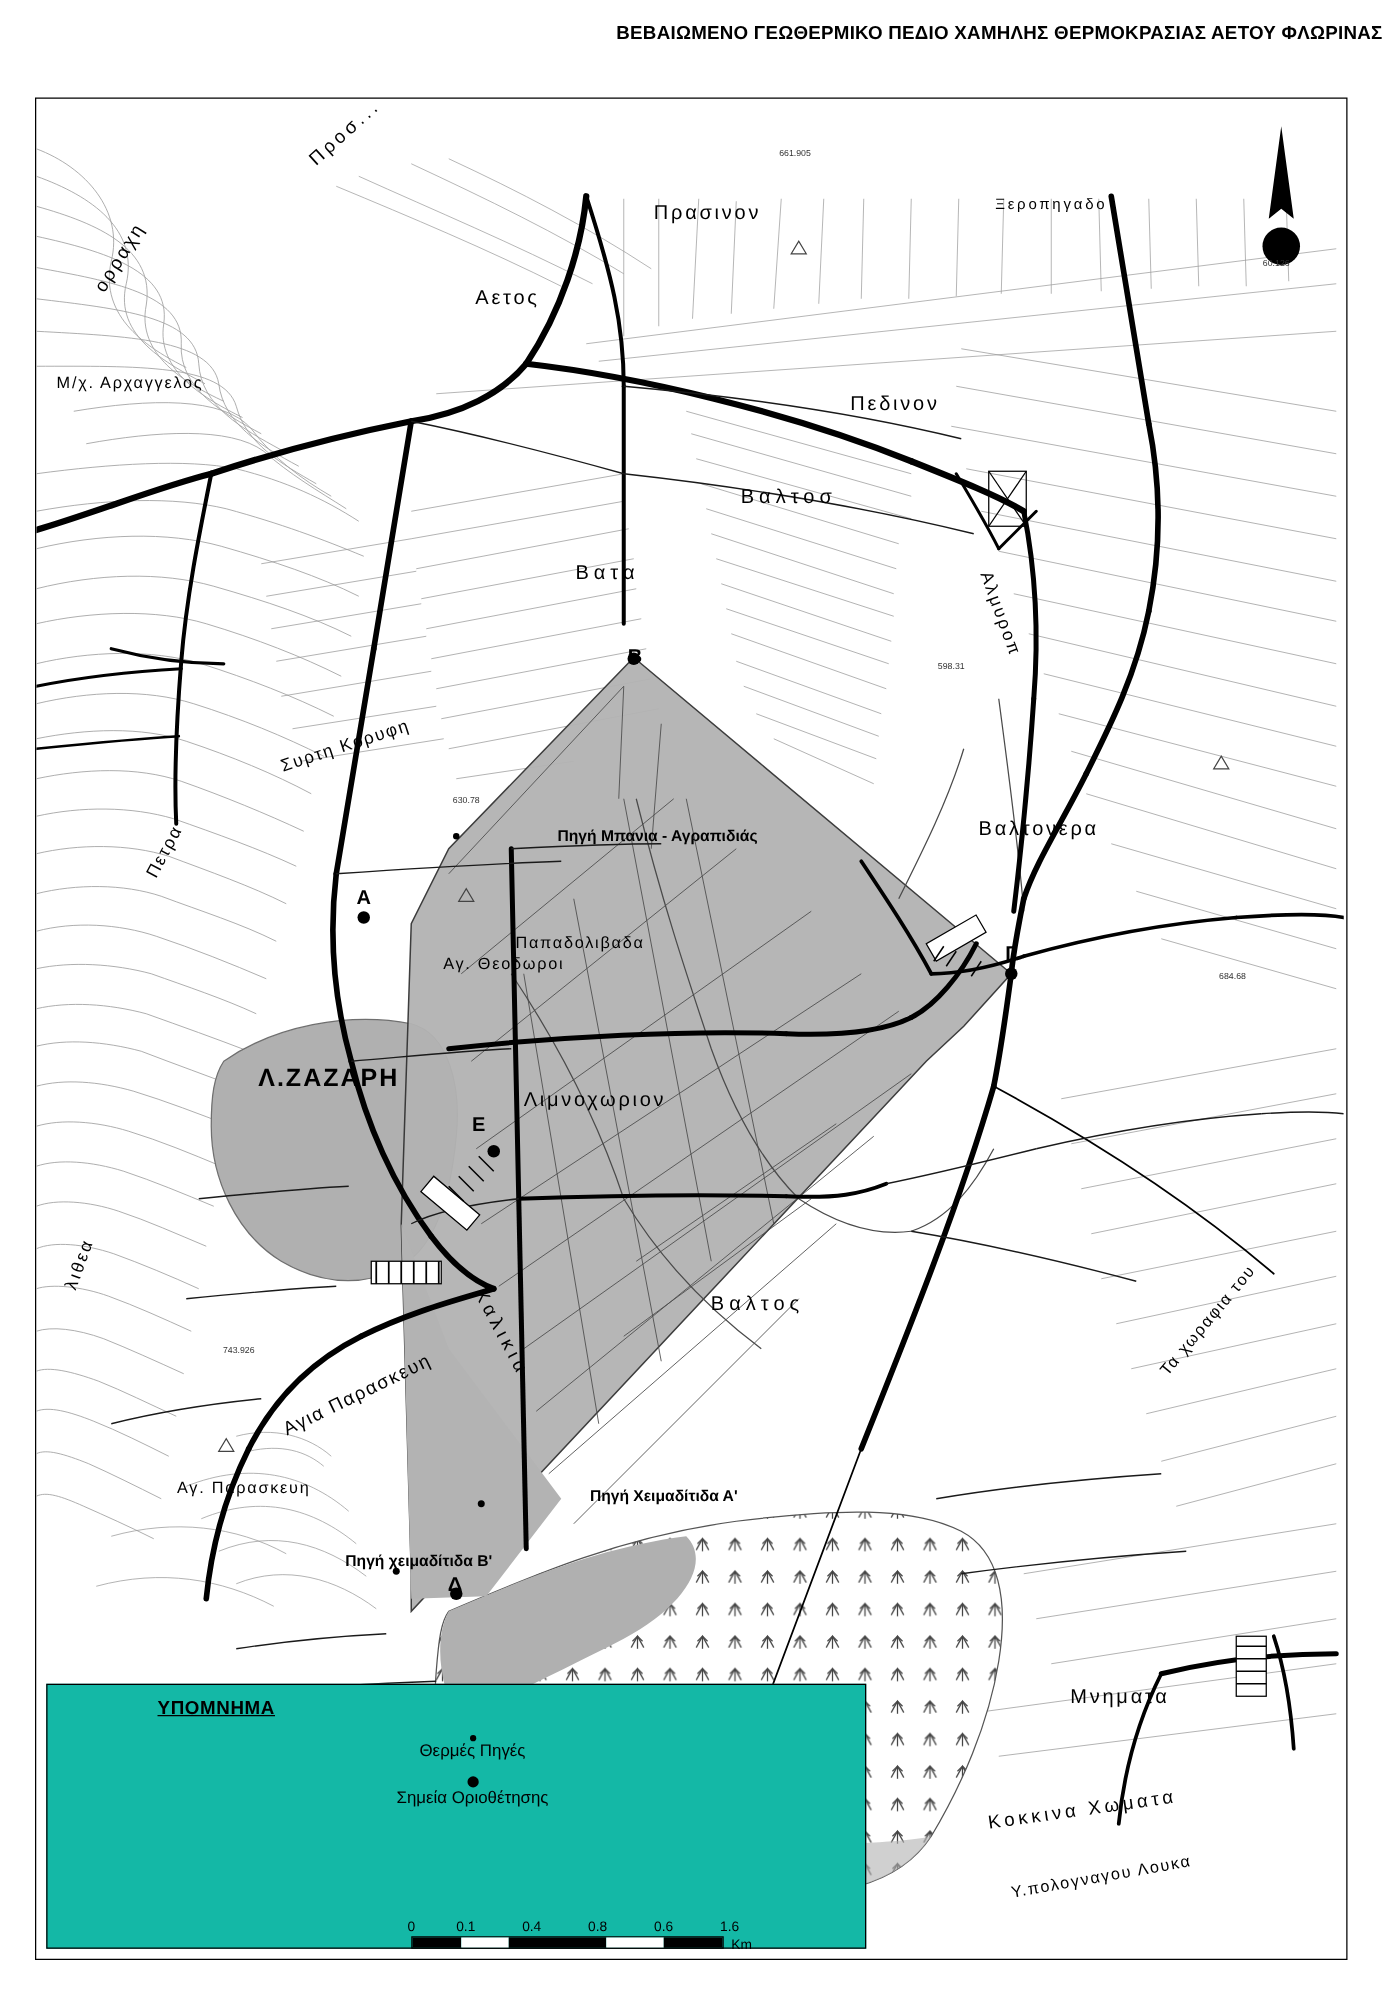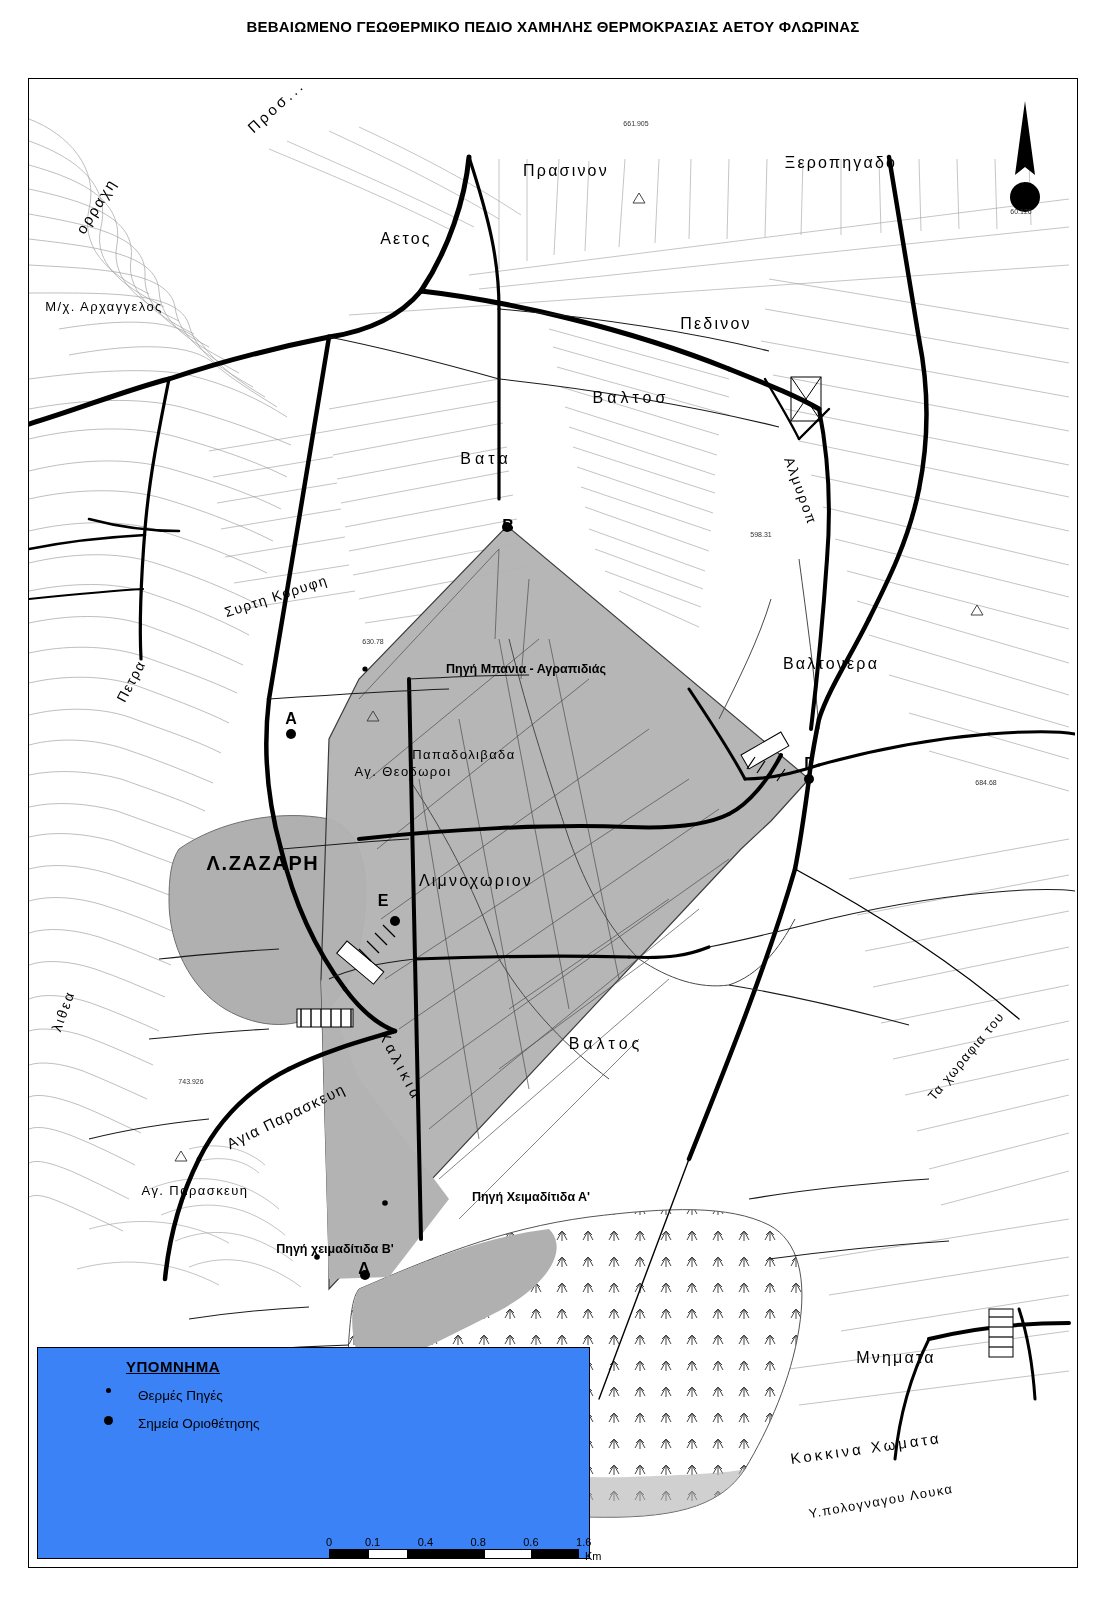--- a/index.html
+++ b/index.html
@@ -8,59 +8,60 @@
     width: 1106px;
     height: 1598px;
     background: #ffffff;
     font-family: "Liberation Sans", sans-serif;
     position: relative;
     overflow: hidden;
   }
   #title {
     position: absolute;
     top: 18px; left: 0; width: 1106px;
-    text-align: center;
+    text-align: right;
     font-size: 15px;
     font-weight: bold;
     letter-spacing: 0.2px;
     color: #000;
   }
   #map-frame {
     position: absolute;
     left: 28px; top: 78px;
     width: 1050px; height: 1490px;
     border: 1.5px solid #000;
     overflow: hidden;
     background: #ffffff;
   }
   #map-svg { display: block; }
 
   
   #legend {
     position: absolute;
     left: 8px; bottom: 8px;
-    width: 553px; height: 212px;
-    background: #3b82f6;
+    width: 656px; height: 212px;
+    background: #14b8a6;
     border: 1.2px solid #000;
     padding: 10px 14px;
   }
   #legend-inner { position: relative; width: 100%; height: 100%; }
   .legend-title {
     text-align: left;
     margin-left: 74px;
     font-size: 15px;
     font-weight: bold;
     text-decoration: underline;
     letter-spacing: 0.5px;
   }
   .legend-row {
     display: flex;
-    align-items: flex-start;
+    align-items: center;
     margin-top: 13px;
     margin-left: 26px;
+    flex-direction: column;
   }
   .legend-sym {
     width: 60px;
     display: flex;
     justify-content: center;
     align-items: center;
   }
   .dot-small { width: 5px; height: 5px; border-radius: 50%; background: #000; display: block; }
   .dot-big { width: 9px; height: 9px; border-radius: 50%; background: #000; display: block; }
   .swatch { width: 34px; height: 17px; background: #b3b3b3; border: 1px solid #555; display: block; }
@@ -455,21 +456,21 @@
         <circle cx="356" cy="1124" r="2.8"></circle>
         <circle cx="288" cy="1178" r="2.8"></circle>
       </g>
 
     </g>
   </svg>
 
   <div id="labels">
       <div style="position: absolute; left: 377px; top: 160px; transform: translate(-50%, -50%); white-space: nowrap; font-size: 16px; font-weight: normal; letter-spacing: 2.2px; color: rgb(0, 0, 0);">Αετος</div>
       <div style="position: absolute; left: 537px; top: 92px; transform: translate(-50%, -50%); white-space: nowrap; font-size: 16px; font-weight: normal; letter-spacing: 2.2px; color: rgb(0, 0, 0);">Πρασινον</div>
-      <div style="position: absolute; left: 812px; top: 84px; transform: translate(-50%, -50%); white-space: nowrap; font-size: 16px; font-weight: normal; letter-spacing: 2.2px; color: rgb(0, 0, 0);">Ξεροπηγαδο</div>
+      <div style="position: absolute; left: 812px; top: 84px; transform: translate(-50%, -50%); white-space: nowrap; font-size: 12px; font-weight: normal; letter-spacing: 2.2px; color: rgb(0, 0, 0);">Ξεροπηγαδο</div>
       <div style="position: absolute; left: 687px; top: 245px; transform: translate(-50%, -50%); white-space: nowrap; font-size: 16px; font-weight: normal; letter-spacing: 2.2px; color: rgb(0, 0, 0);">Πεδινον</div>
       <div style="position: absolute; left: 802px; top: 585px; transform: translate(-50%, -50%); white-space: nowrap; font-size: 16px; font-weight: normal; letter-spacing: 2.2px; color: rgb(0, 0, 0); text-align: center;">Βαλτονερα</div>
       <div style="position: absolute; left: 447px; top: 802px; transform: translate(-50%, -50%); white-space: nowrap; font-size: 16px; font-weight: normal; letter-spacing: 2.2px; color: rgb(0, 0, 0);">Λιμνοχωριον</div>
       <div style="position: absolute; left: 867px; top: 1279px; transform: translate(-50%, -50%); white-space: nowrap; font-size: 16px; font-weight: normal; letter-spacing: 2.2px; color: rgb(0, 0, 0);">Μνηματα</div>
       <div style="position: absolute; left: 247px; top: 27px; transform: translate(-50%, -50%) rotate(-42deg); white-space: nowrap; font-size: 15px; font-weight: normal; letter-spacing: 3px; color: rgb(0, 0, 0);">Προσ...</div>
       <div style="position: absolute; left: 67px; top: 127px; transform: translate(-50%, -50%) rotate(-58deg); white-space: nowrap; font-size: 15px; font-weight: normal; letter-spacing: 2px; color: rgb(0, 0, 0);">ορραχη</div>
       <div style="position: absolute; left: 75px; top: 227px; transform: translate(-50%, -50%); white-space: nowrap; font-size: 13px; font-weight: normal; letter-spacing: 1.4px; color: rgb(0, 0, 0);">Μ/χ. Αρχαγγελος</div>
       <div style="position: absolute; left: 602px; top: 319px; transform: translate(-50%, -50%); white-space: nowrap; font-size: 16px; font-weight: normal; letter-spacing: 4px; color: rgb(0, 0, 0);">Βαλτοσ</div>
       <div style="position: absolute; left: 457px; top: 380px; transform: translate(-50%, -50%); white-space: nowrap; font-size: 16px; font-weight: normal; letter-spacing: 4px; color: rgb(0, 0, 0);">Βατα</div>
       <div style="position: absolute; left: 772px; top: 412px; transform: translate(-50%, -50%) rotate(70deg); white-space: nowrap; font-size: 14px; font-weight: normal; letter-spacing: 2px; color: rgb(0, 0, 0);">Αλμυροπ</div>

